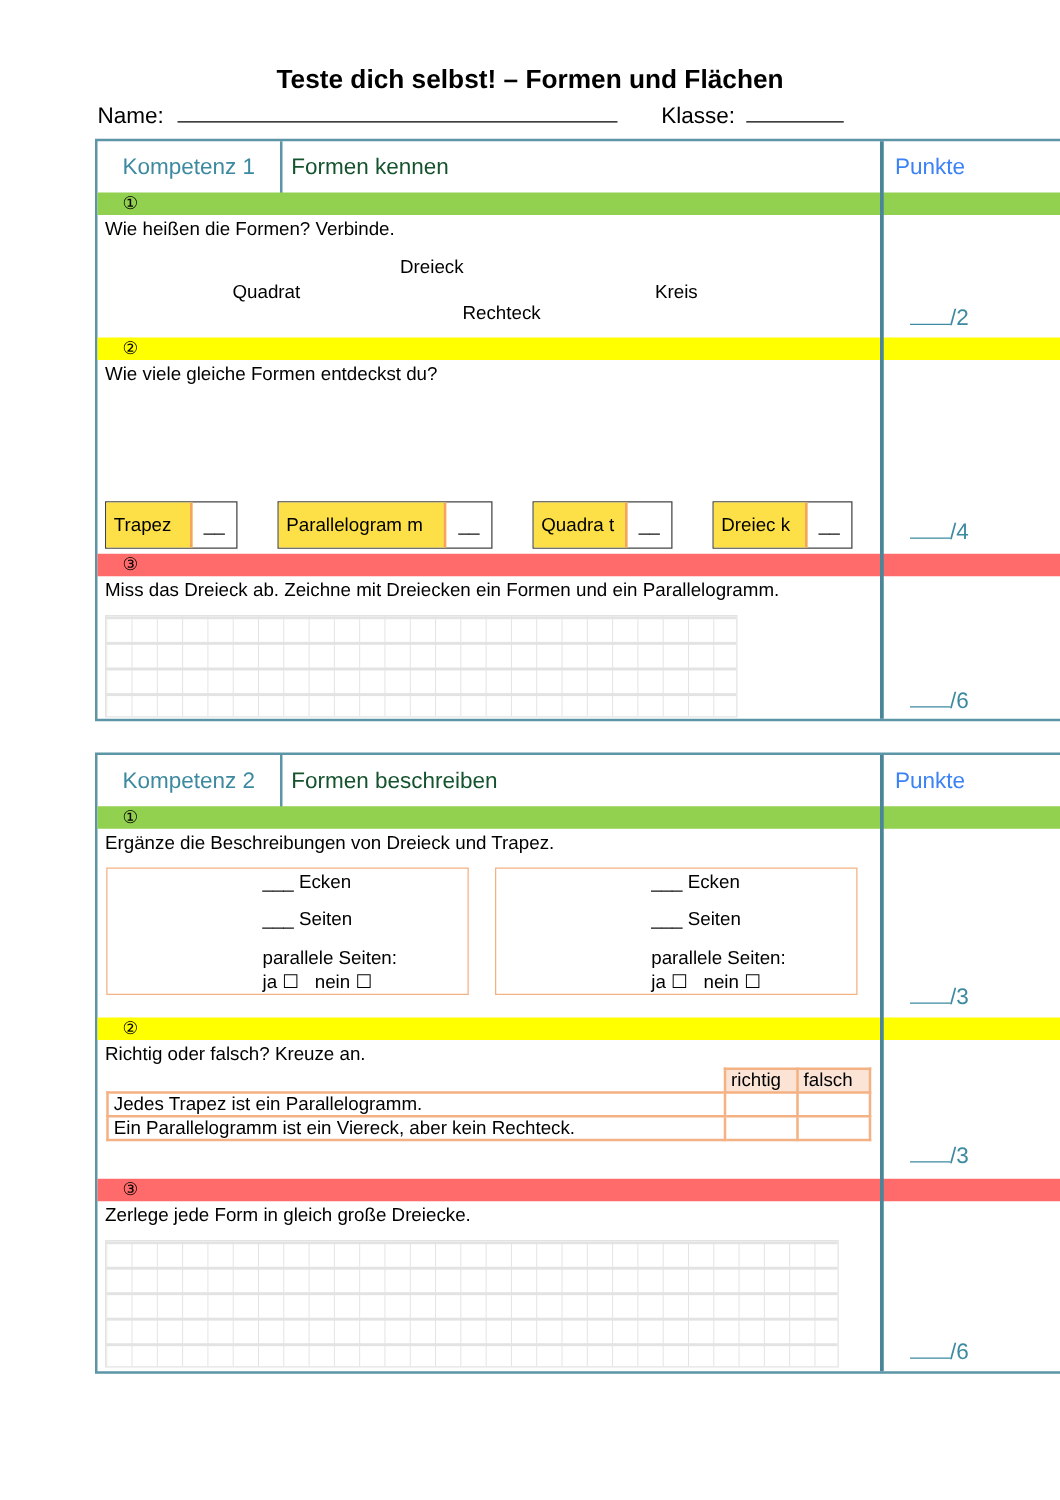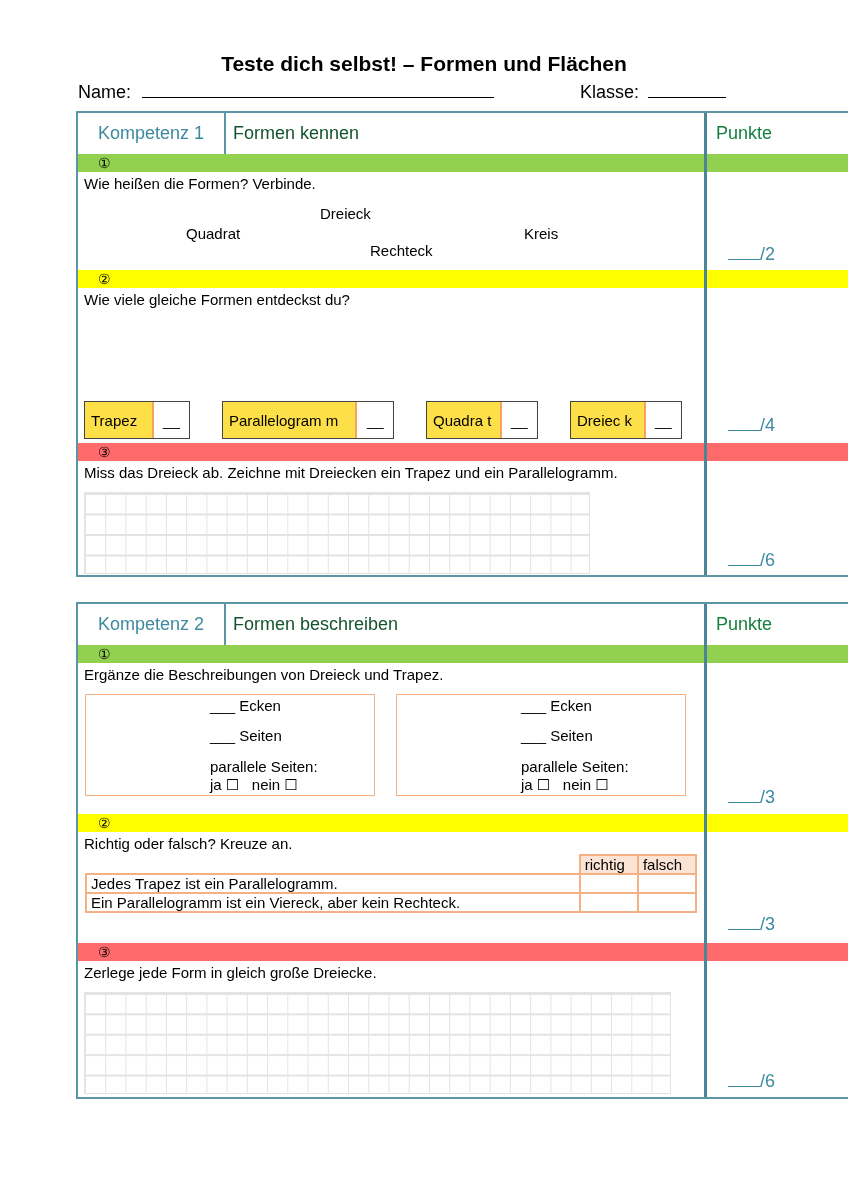--- a/index.html
+++ b/index.html
@@ -9,21 +9,21 @@
   .title { left:0; width:848px; top:52px; text-align:center; font-weight:bold; font-size:21px; }
   .namerow { top:80px; font-size:18px; }
   .uline { display:inline-block; border-bottom:1px solid #000; height:17px; vertical-align:baseline; }
 
   .block { position:absolute; left:76px; width:801px; border:2px solid #5b95a6; box-sizing:border-box; }
   .vsep { position:absolute; top:0; bottom:0; left:626px; width:3px; background:#4a8598; }
   .hdr { position:absolute; left:0; top:0; width:100%; height:42px; }
   .hdr .komp { position:absolute; left:20px; top:10px; font-size:18px; color:#3d8aa0; }
   .hdr .kdiv { position:absolute; left:146px; top:0; width:2px; height:42px; background:#5b95a6; }
   .hdr .ktitle { position:absolute; left:155px; top:10px; font-size:18px; color:#14532d; }
-  .hdr .punkte { position:absolute; left:638px; top:10px; font-size:18px; color:#15803d; }
+  .hdr .punkte { position:absolute; left:638px; top:10px; font-size:18px; color:#3b82f6; }
   .band { position:absolute; left:0; width:100%; height:18px; }
   .band .num { position:absolute; left:20px; top:0px; font-family:"DejaVu Serif", serif; font-size:14px; line-height:18px; }
   .green { background:#92d050; }
   .yellow { background:#ffff00; }
   .red { background:#ff6b6b; }
   .q { position:absolute; left:6px; font-size:15px; }
   .score { position:absolute; left:650px; font-size:18px; color:#3d8aa0; }
   .score .ul { display:inline-block; width:32px; border-bottom:1.5px solid #3d8aa0; height:16px; vertical-align:baseline; }
   .word { position:absolute; font-size:15px;text-align:center; }
 
@@ -46,21 +46,21 @@
 </style>
 </head>
 <body>
 
 <div class="abs title">Teste dich selbst! – Formen und Flächen</div>
 
 <div class="abs namerow" style="left:78px;">
   <span>Name:</span>
   <span class="uline" style="width:352px; margin-left:6px;"></span>
 </div>
-<div class="abs namerow" style="left:580px;text-align:center;">
+<div class="abs namerow" style="left:529px;text-align:center;">
   <span>Klasse:</span>
   <span class="uline" style="width:78px; margin-left:4px;"></span>
 </div>
 
 <div class="block" style="top:111px; height:466px;">
   <div class="hdr">
     <span class="komp">Kompetenz 1</span>
     <span class="kdiv"></span>
     <span class="ktitle">Formen kennen</span>
     <span class="punkte">Punkte</span>
@@ -95,21 +95,21 @@
   </div>
   <div class="shapebox" style="left:492px; top:288px; width:112px;">
     <div class="lbl" style="width:76px;">Dreiec k</div>
     <div class="ans">__</div>
   </div>
   <div class="score" style="top:301px;"><span class="ul"></span><span>/4</span></div>
 
   <div class="band red" style="top:330px;">
     <span class="num">③</span>
   </div>
-  <div class="q" style="top:351px;">Miss das Dreieck ab. Zeichne mit Dreiecken ein Trapez und ein Parallelogramm.</div>
+  <div class="q" style="top:351px;">Miss das Dreieck ab. Zeichne mit Dreiecken ein Formen und ein Parallelogramm.</div>
   <div class="grid" style="left: 6px; top: 379px; width: 506px; height: 82px; background-size: 20.24px 20.5px;"></div>
   <div class="score" style="top:436px;"><span class="ul"></span><span>/6</span></div>
 
   <div class="vsep"></div>
 </div>
 
 <div class="block" style="top:602px; height:497px;">
   <div class="hdr">
     <span class="komp">Kompetenz 2</span>
     <span class="kdiv"></span>

